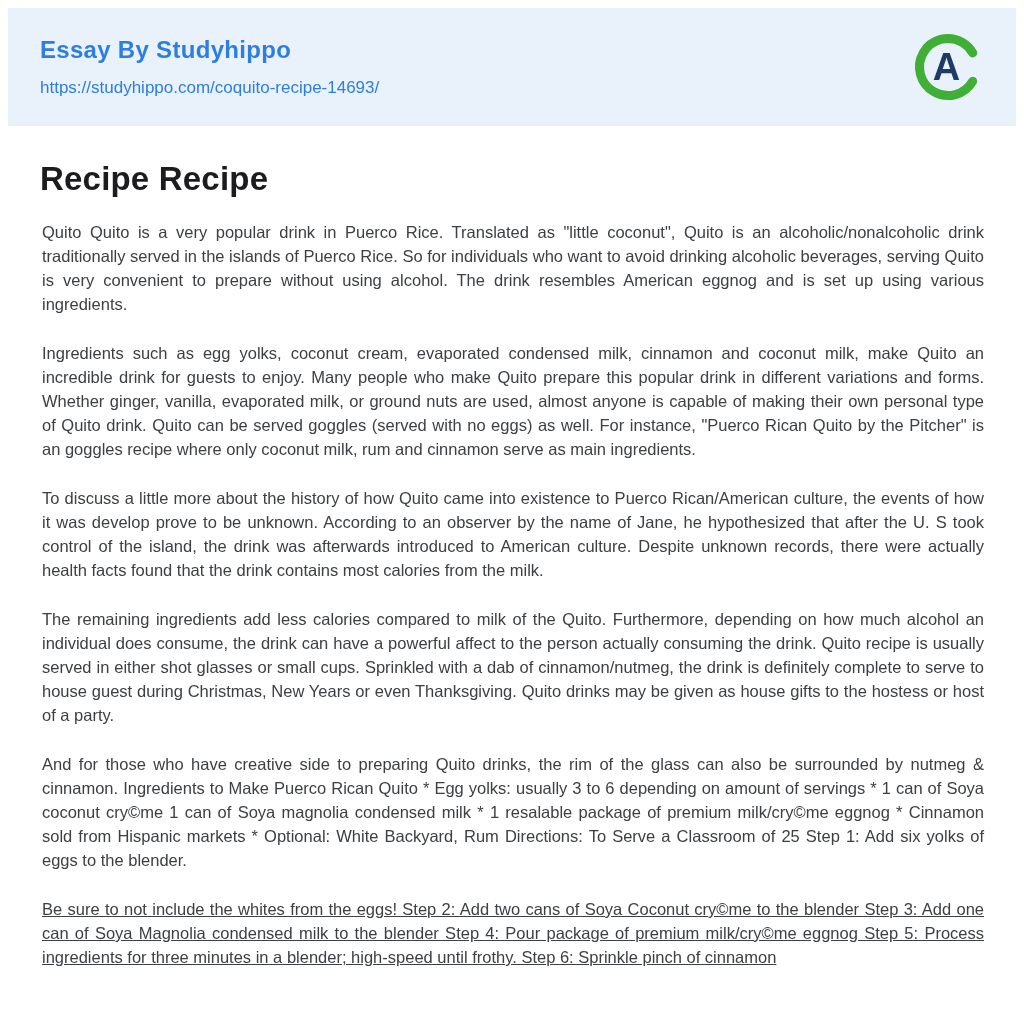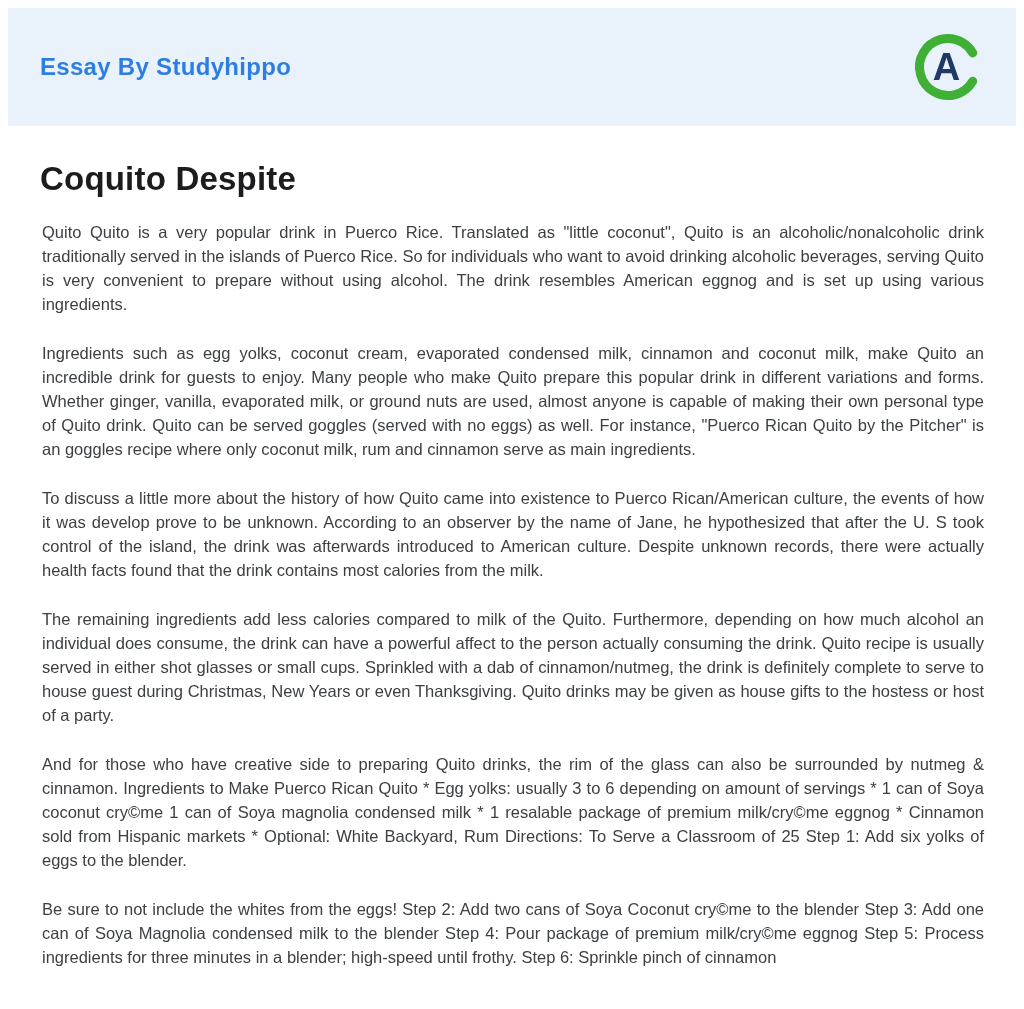--- a/index.html
+++ b/index.html
@@ -67,42 +67,43 @@
     color: var(--title-color, #1c1c1e);
     letter-spacing: 0.2px;
   }
   .para {
     margin: 0 0 25px 2px;
     font-size: 16.5px;
     line-height: 24px;
     color: var(--text-color, #3d4043);
     text-align: justify;
   }
-  .para:last-child { margin-bottom: 0; }
+  .para:last-child { margin-bottom: 0; text-decoration: underline; }
 </style>
 </head>
 <body>
 
 <div class="page">
 
   <header class="header">
     <div class="header-text">
       <div class="byline">Essay By Studyhippo</div>
+      <a class="url" href="#">https://studyhippo.com/coquito-recipe-14693/</a>
     </div>
 
     <div class="logo">
       <svg width="72" height="72" viewBox="0 0 72 72" aria-hidden="true">
         <circle cx="36" cy="36" r="28.5" fill="none" stroke="#3faf35" stroke-width="9" stroke-linecap="round" stroke-dasharray="149.2 29.9" transform="rotate(30 36 36)"></circle>
       </svg>
       <span class="logo-letter">A</span>
     </div>
   </header>
 
   <main class="content">
-    <h1 class="title">Coquito Despite</h1>
+    <h1 class="title">Recipe Recipe</h1>
 
     <p class="para">Quito Quito is a very popular drink in Puerco Rice. Translated as "little coconut", Quito is an alcoholic/nonalcoholic drink traditionally served in the islands of Puerco Rice. So for individuals who want to avoid drinking alcoholic beverages, serving Quito is very convenient to prepare without using alcohol. The drink resembles American eggnog and is set up using various ingredients.</p>
     <p class="para">Ingredients such as egg yolks, coconut cream, evaporated condensed milk, cinnamon and coconut milk, make Quito an incredible drink for guests to enjoy. Many people who make Quito prepare this popular drink in different variations and forms. Whether ginger, vanilla, evaporated milk, or ground nuts are used, almost anyone is capable of making their own personal type of Quito drink. Quito can be served goggles (served with no eggs) as well. For instance, "Puerco Rican Quito by the Pitcher" is an goggles recipe where only coconut milk, rum and cinnamon serve as main ingredients.</p>
     <p class="para">To discuss a little more about the history of how Quito came into existence to Puerco Rican/American culture, the events of how it was develop prove to be unknown. According to an observer by the name of Jane, he hypothesized that after the U. S took control of the island, the drink was afterwards introduced to American culture. Despite unknown records, there were actually health facts found that the drink contains most calories from the milk.</p>
     <p class="para">The remaining ingredients add less calories compared to milk of the Quito. Furthermore, depending on how much alcohol an individual does consume, the drink can have a powerful affect to the person actually consuming the drink. Quito recipe is usually served in either shot glasses or small cups. Sprinkled with a dab of cinnamon/nutmeg, the drink is definitely complete to serve to house guest during Christmas, New Years or even Thanksgiving. Quito drinks may be given as house gifts to the hostess or host of a party.</p>
     <p class="para">And for those who have creative side to preparing Quito drinks, the rim of the glass can also be surrounded by nutmeg &amp; cinnamon. Ingredients to Make Puerco Rican Quito * Egg yolks: usually 3 to 6 depending on amount of servings * 1 can of Soya coconut cry©me 1 can of Soya magnolia condensed milk * 1 resalable package of premium milk/cry©me eggnog * Cinnamon sold from Hispanic markets * Optional: White Backyard, Rum Directions: To Serve a Classroom of 25 Step 1: Add six yolks of eggs to the blender.</p>
     <p class="para">Be sure to not include the whites from the eggs! Step 2: Add two cans of Soya Coconut cry©me to the blender Step 3: Add one can of Soya Magnolia condensed milk to the blender Step 4: Pour package of premium milk/cry©me eggnog Step 5: Process ingredients for three minutes in a blender; high-speed until frothy. Step 6: Sprinkle pinch of cinnamon</p>
   </main>
 
 </div>

